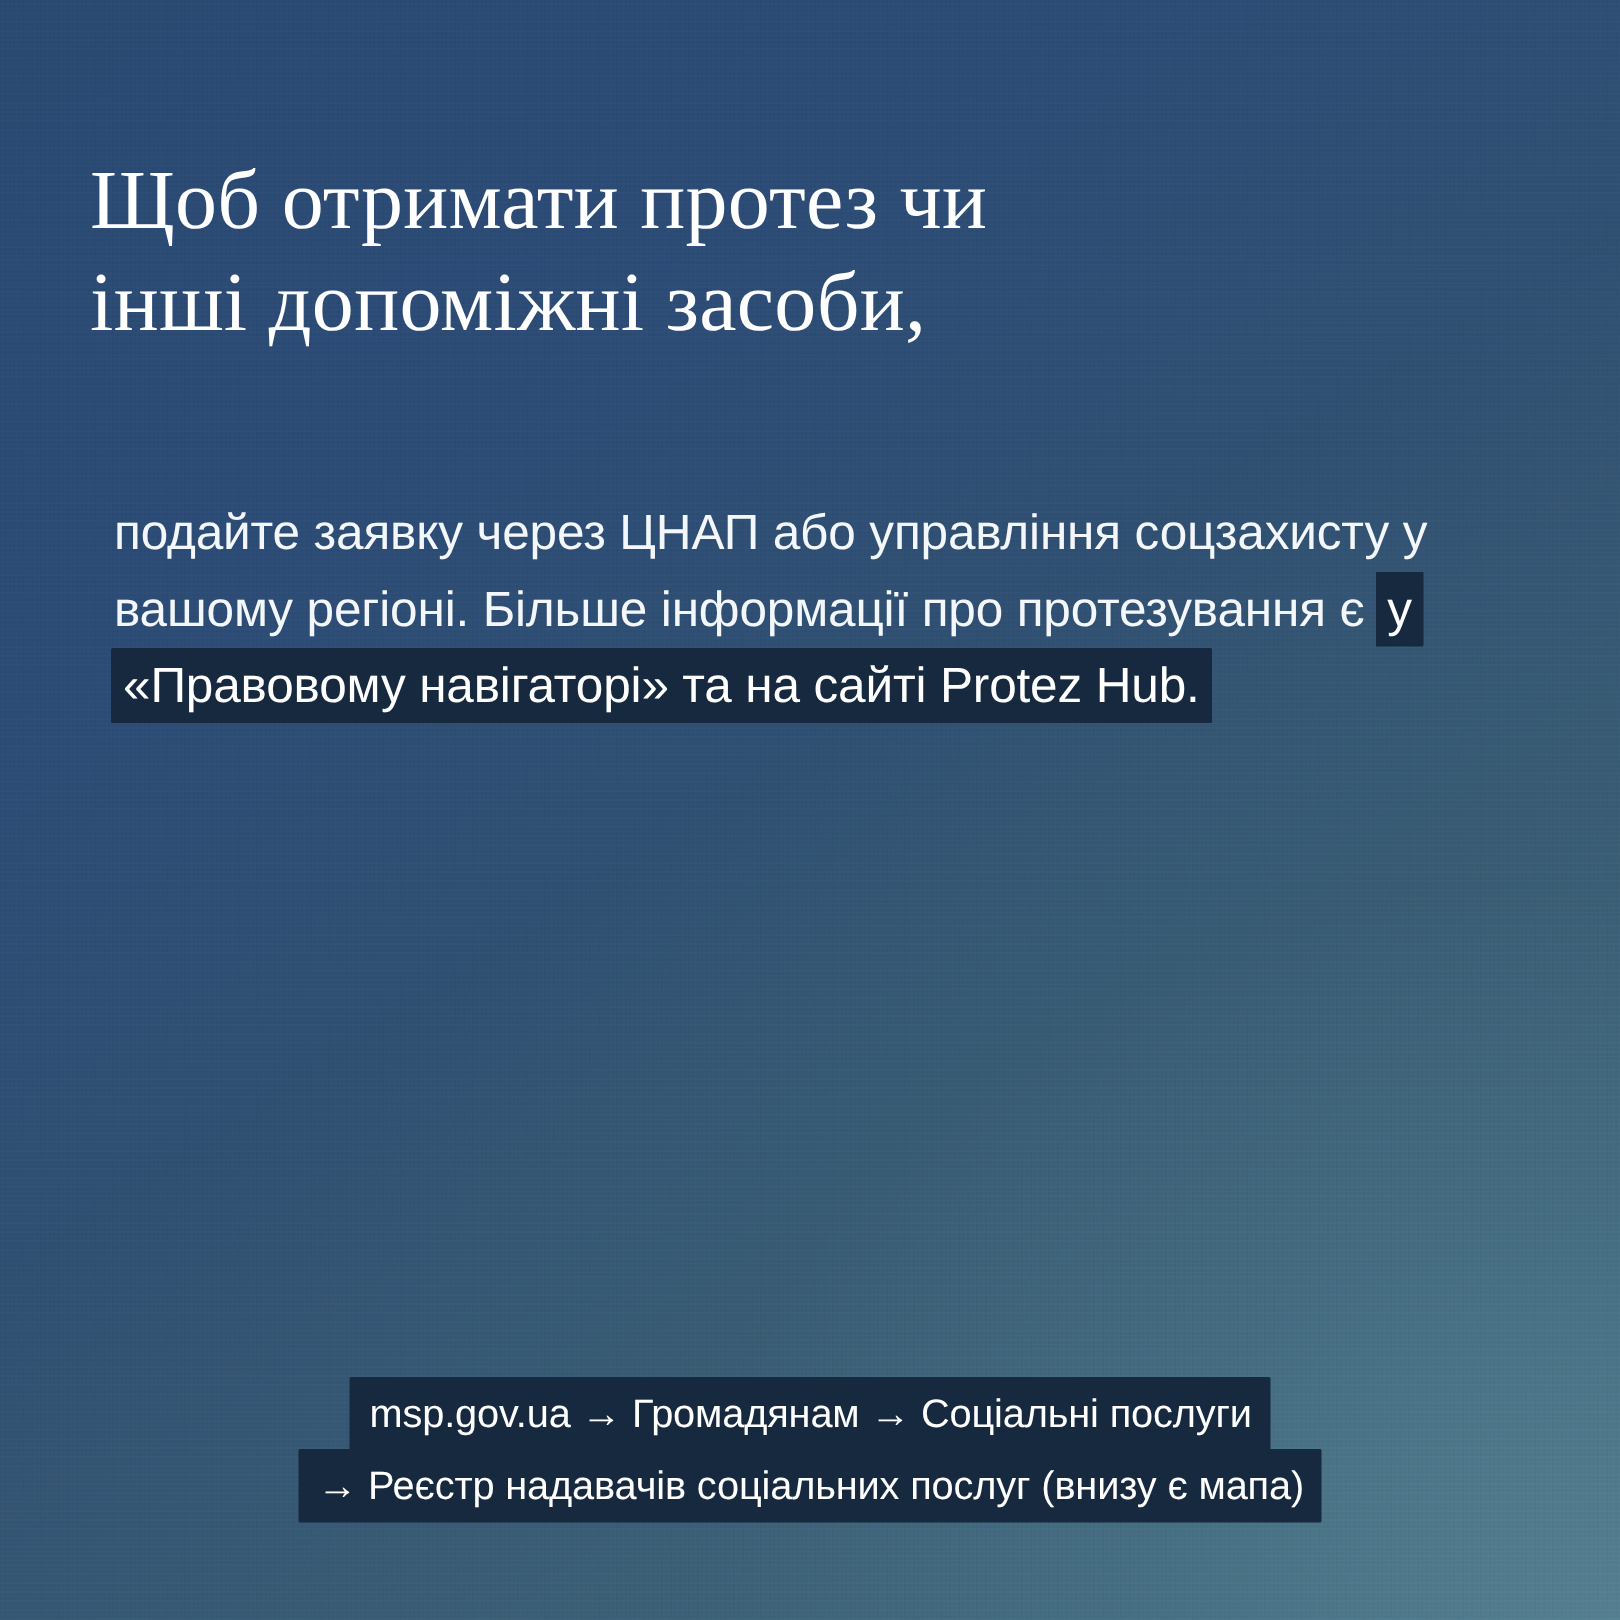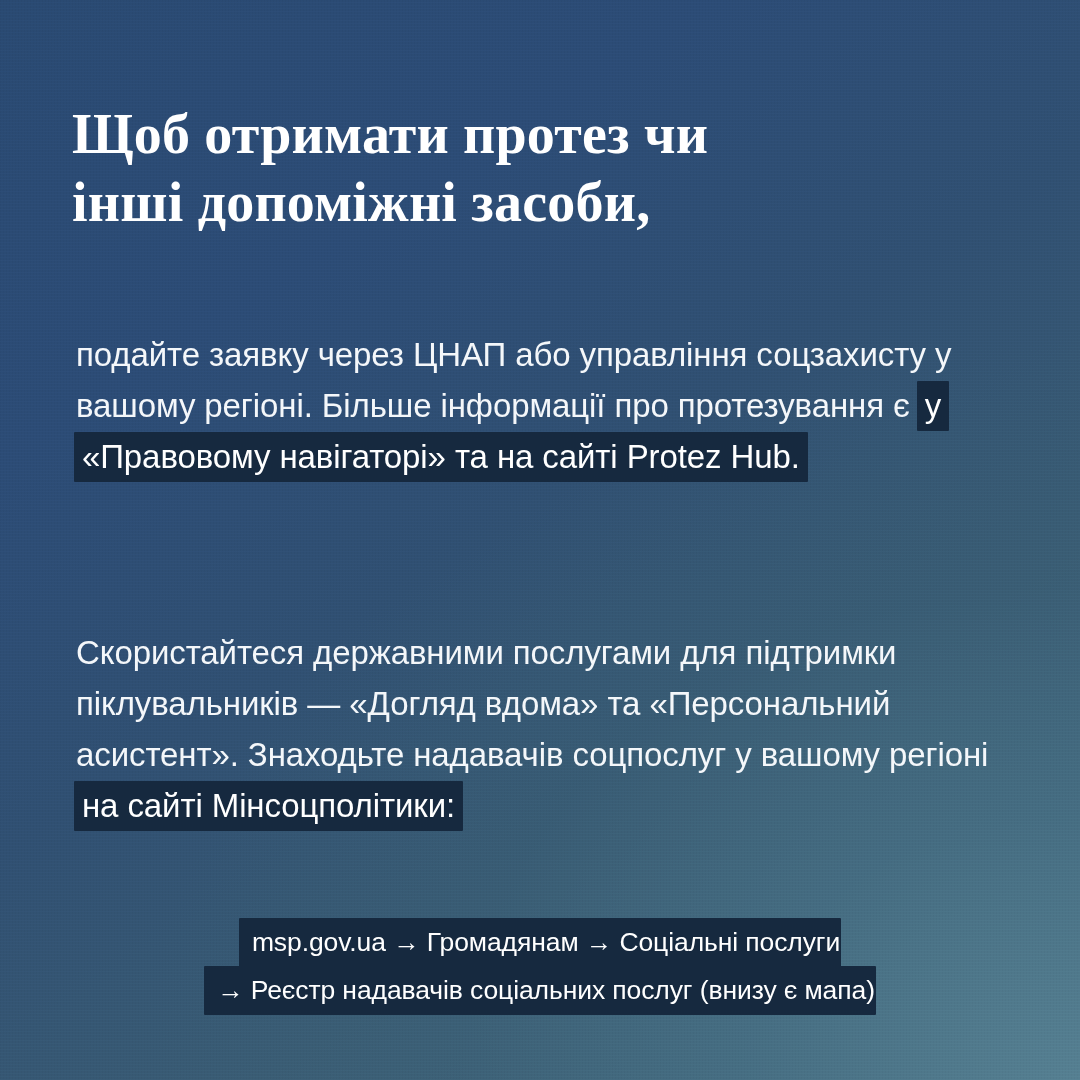--- a/index.html
+++ b/index.html
@@ -39,25 +39,25 @@
   }
 
   #content {
     position: absolute;
     inset: 0;
   }
 
   
   .heading {
     position: absolute;
-    left: 72px;
+    left: 60px;
     top: 62px;
     width: 940px;
     font-family: "Liberation Serif", "DejaVu Serif", serif;
-    font-weight: 700;
+    font-weight: 400;
     font-size: 56px;
     line-height: 68px;
     color: #ffffff;
     letter-spacing: 0.2px;
     white-space: pre-line;
   }
 
   
   .para {
     position: absolute;
@@ -99,21 +99,21 @@
   }
 
   #footer .fline {
     display: block;
   }
 
   #footer .fbox {
     display: inline-block;
     background-color: #16293f;
     color: #ffffff;
-    padding: 4px 1px 5px 13px;
+    padding: 4px 12px 5px 13px;
     border-radius: 1px;
   }
 
   #footer .fline + .fline .fbox {
     margin-top: -1px;
   }
 </style>
 </head>
 <body>
 
@@ -121,21 +121,20 @@
 
   <div id="noise"></div>
 
   <div id="content">
 
     <h1 class="heading">Щоб отримати протез чи
 інші допоміжні засоби,</h1>
 
     <p class="para" id="para-1"><span>подайте заявку через ЦНАП або управління соцзахисту у вашому регіоні. Більше інформації про протезування є </span><span class="hl">у «Правовому навігаторі» та на сайті Protez Hub.</span></p>
 
-    <p class="para" id="para-2"><span>Скористайтеся державними послугами для підтримки піклувальників — «Догляд вдома» та «Персональний асистент». Знаходьте надавачів соцпослуг у вашому регіоні </span><span class="hl">на сайті Мінсоцполітики:</span></p>
 
     <div id="footer">
       <span class="fline"><span class="fbox">msp.gov.ua → Громадянам → Соціальні послуги</span></span>
       <span class="fline"><span class="fbox">→ Реєстр надавачів соціальних послуг (внизу є мапа)</span></span>
     </div>
 
   </div>
 </div>
 
 </body></html>

